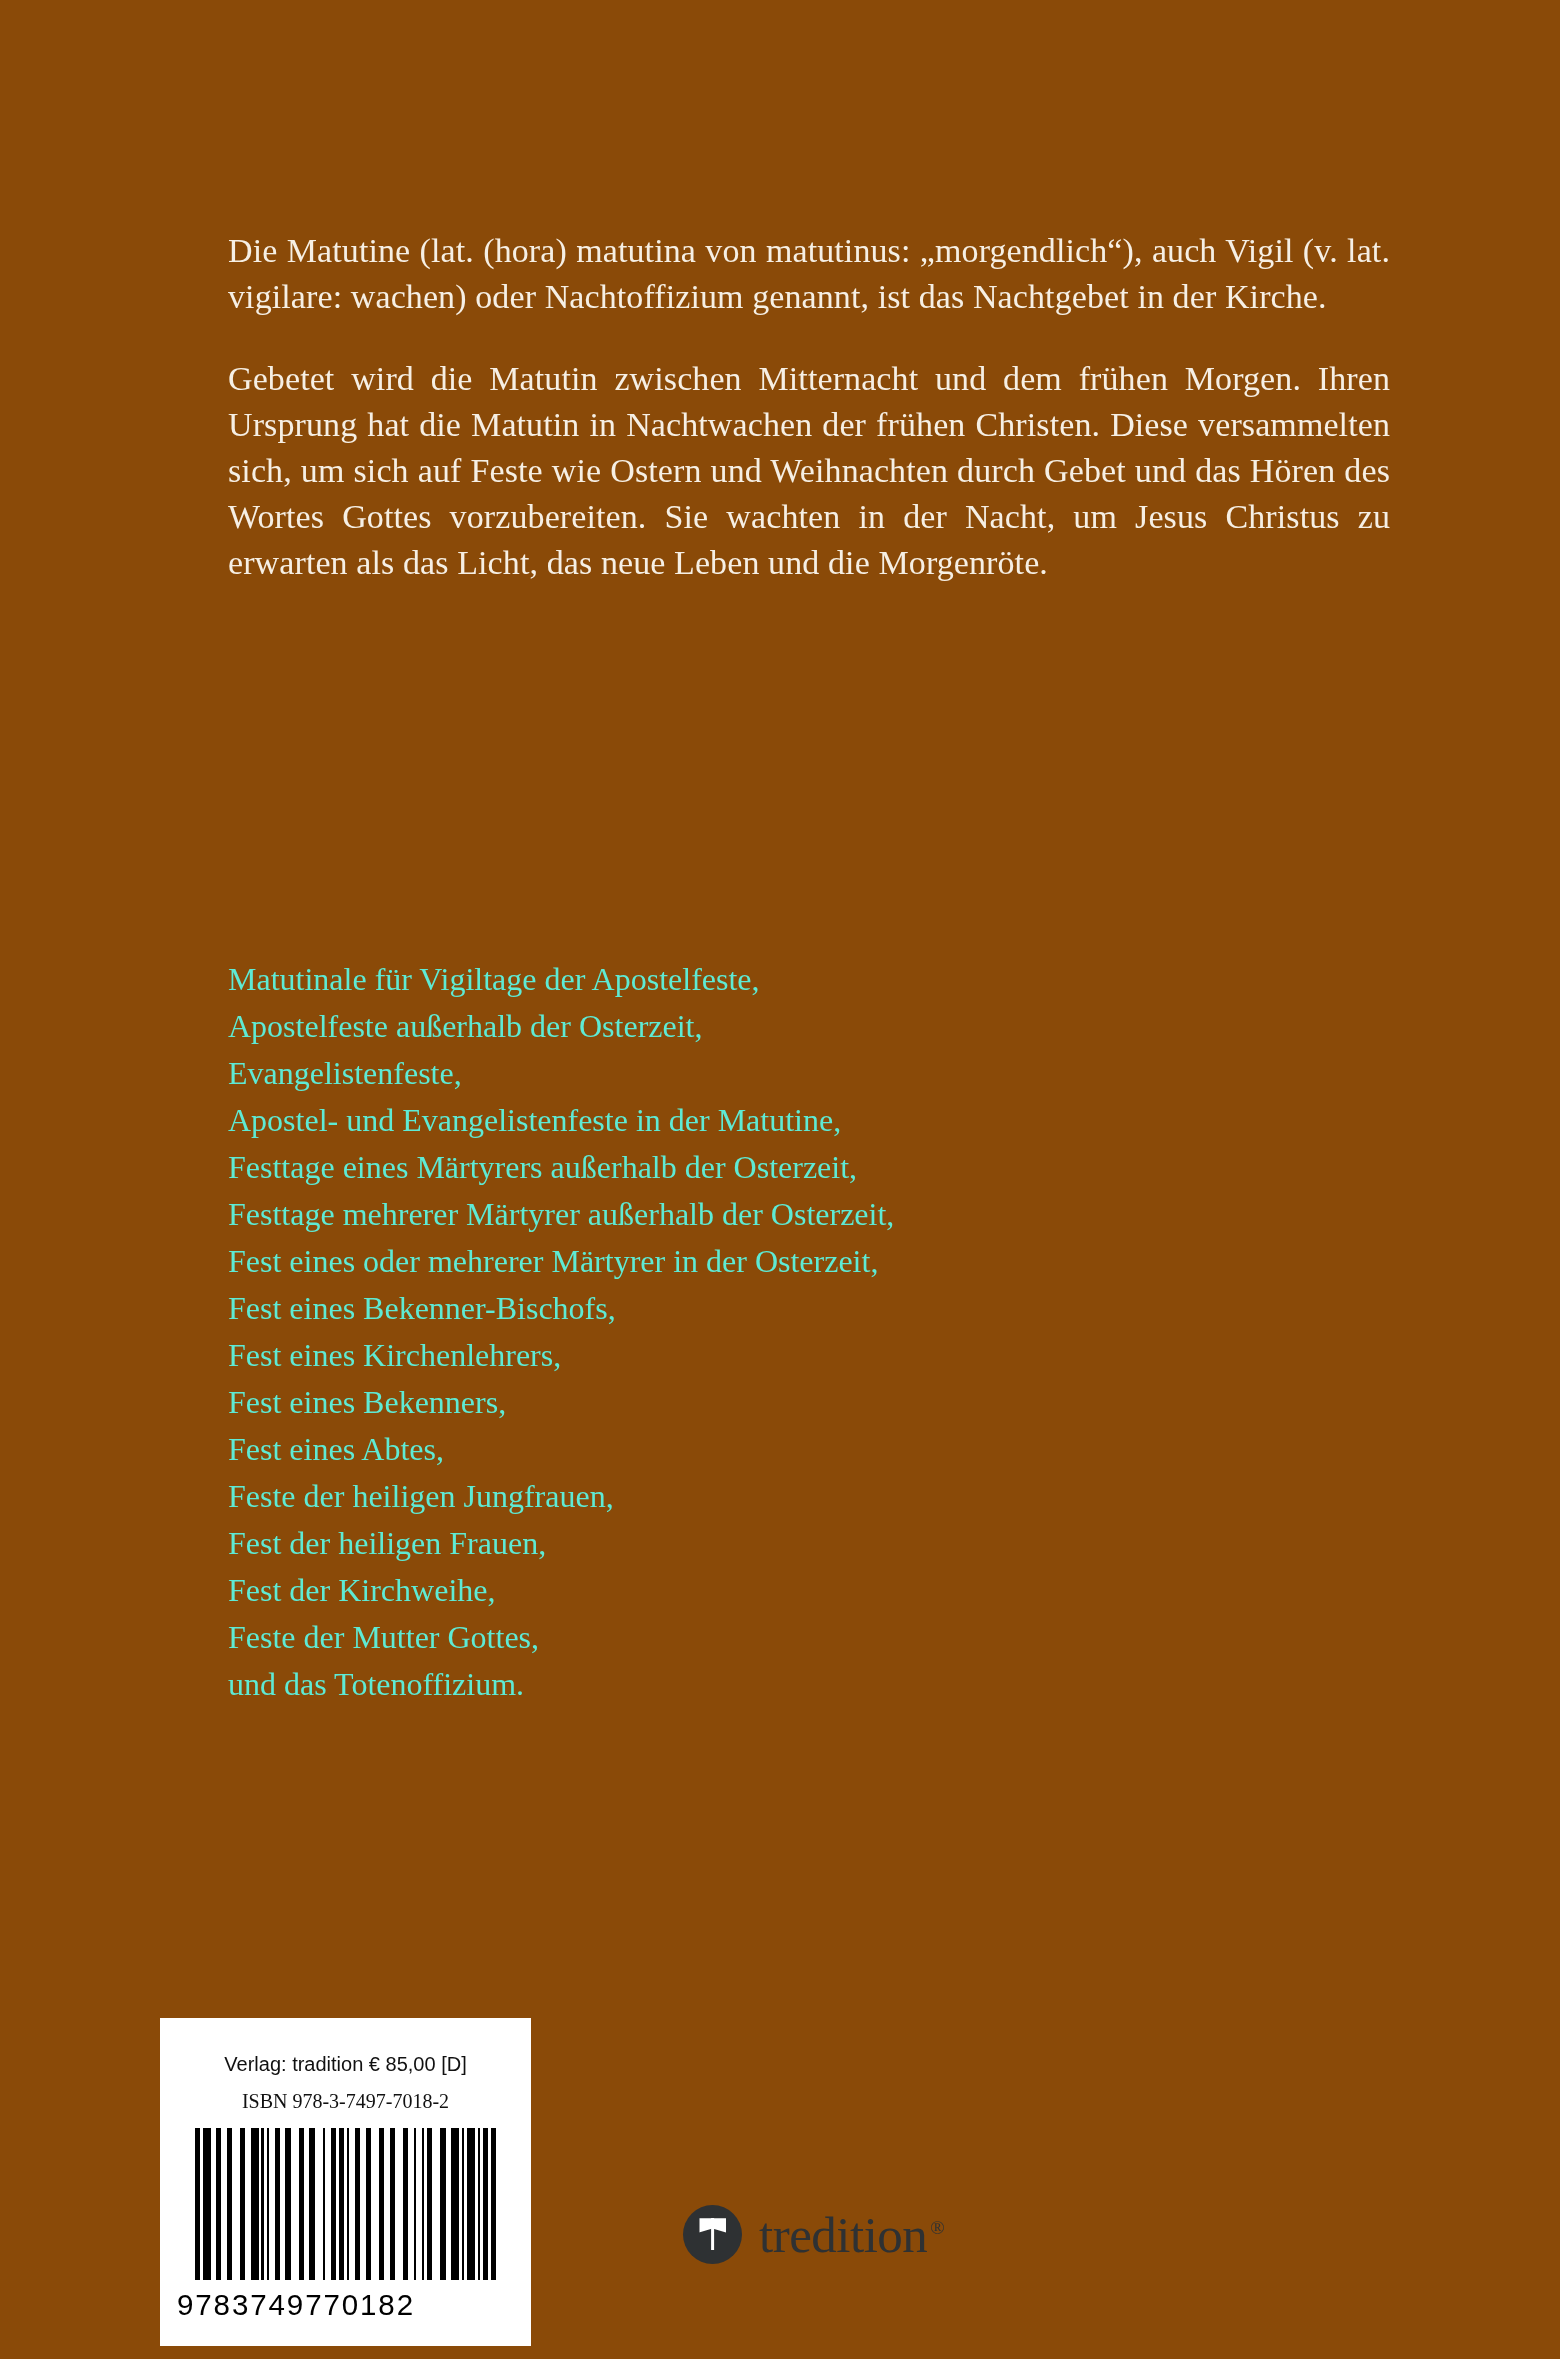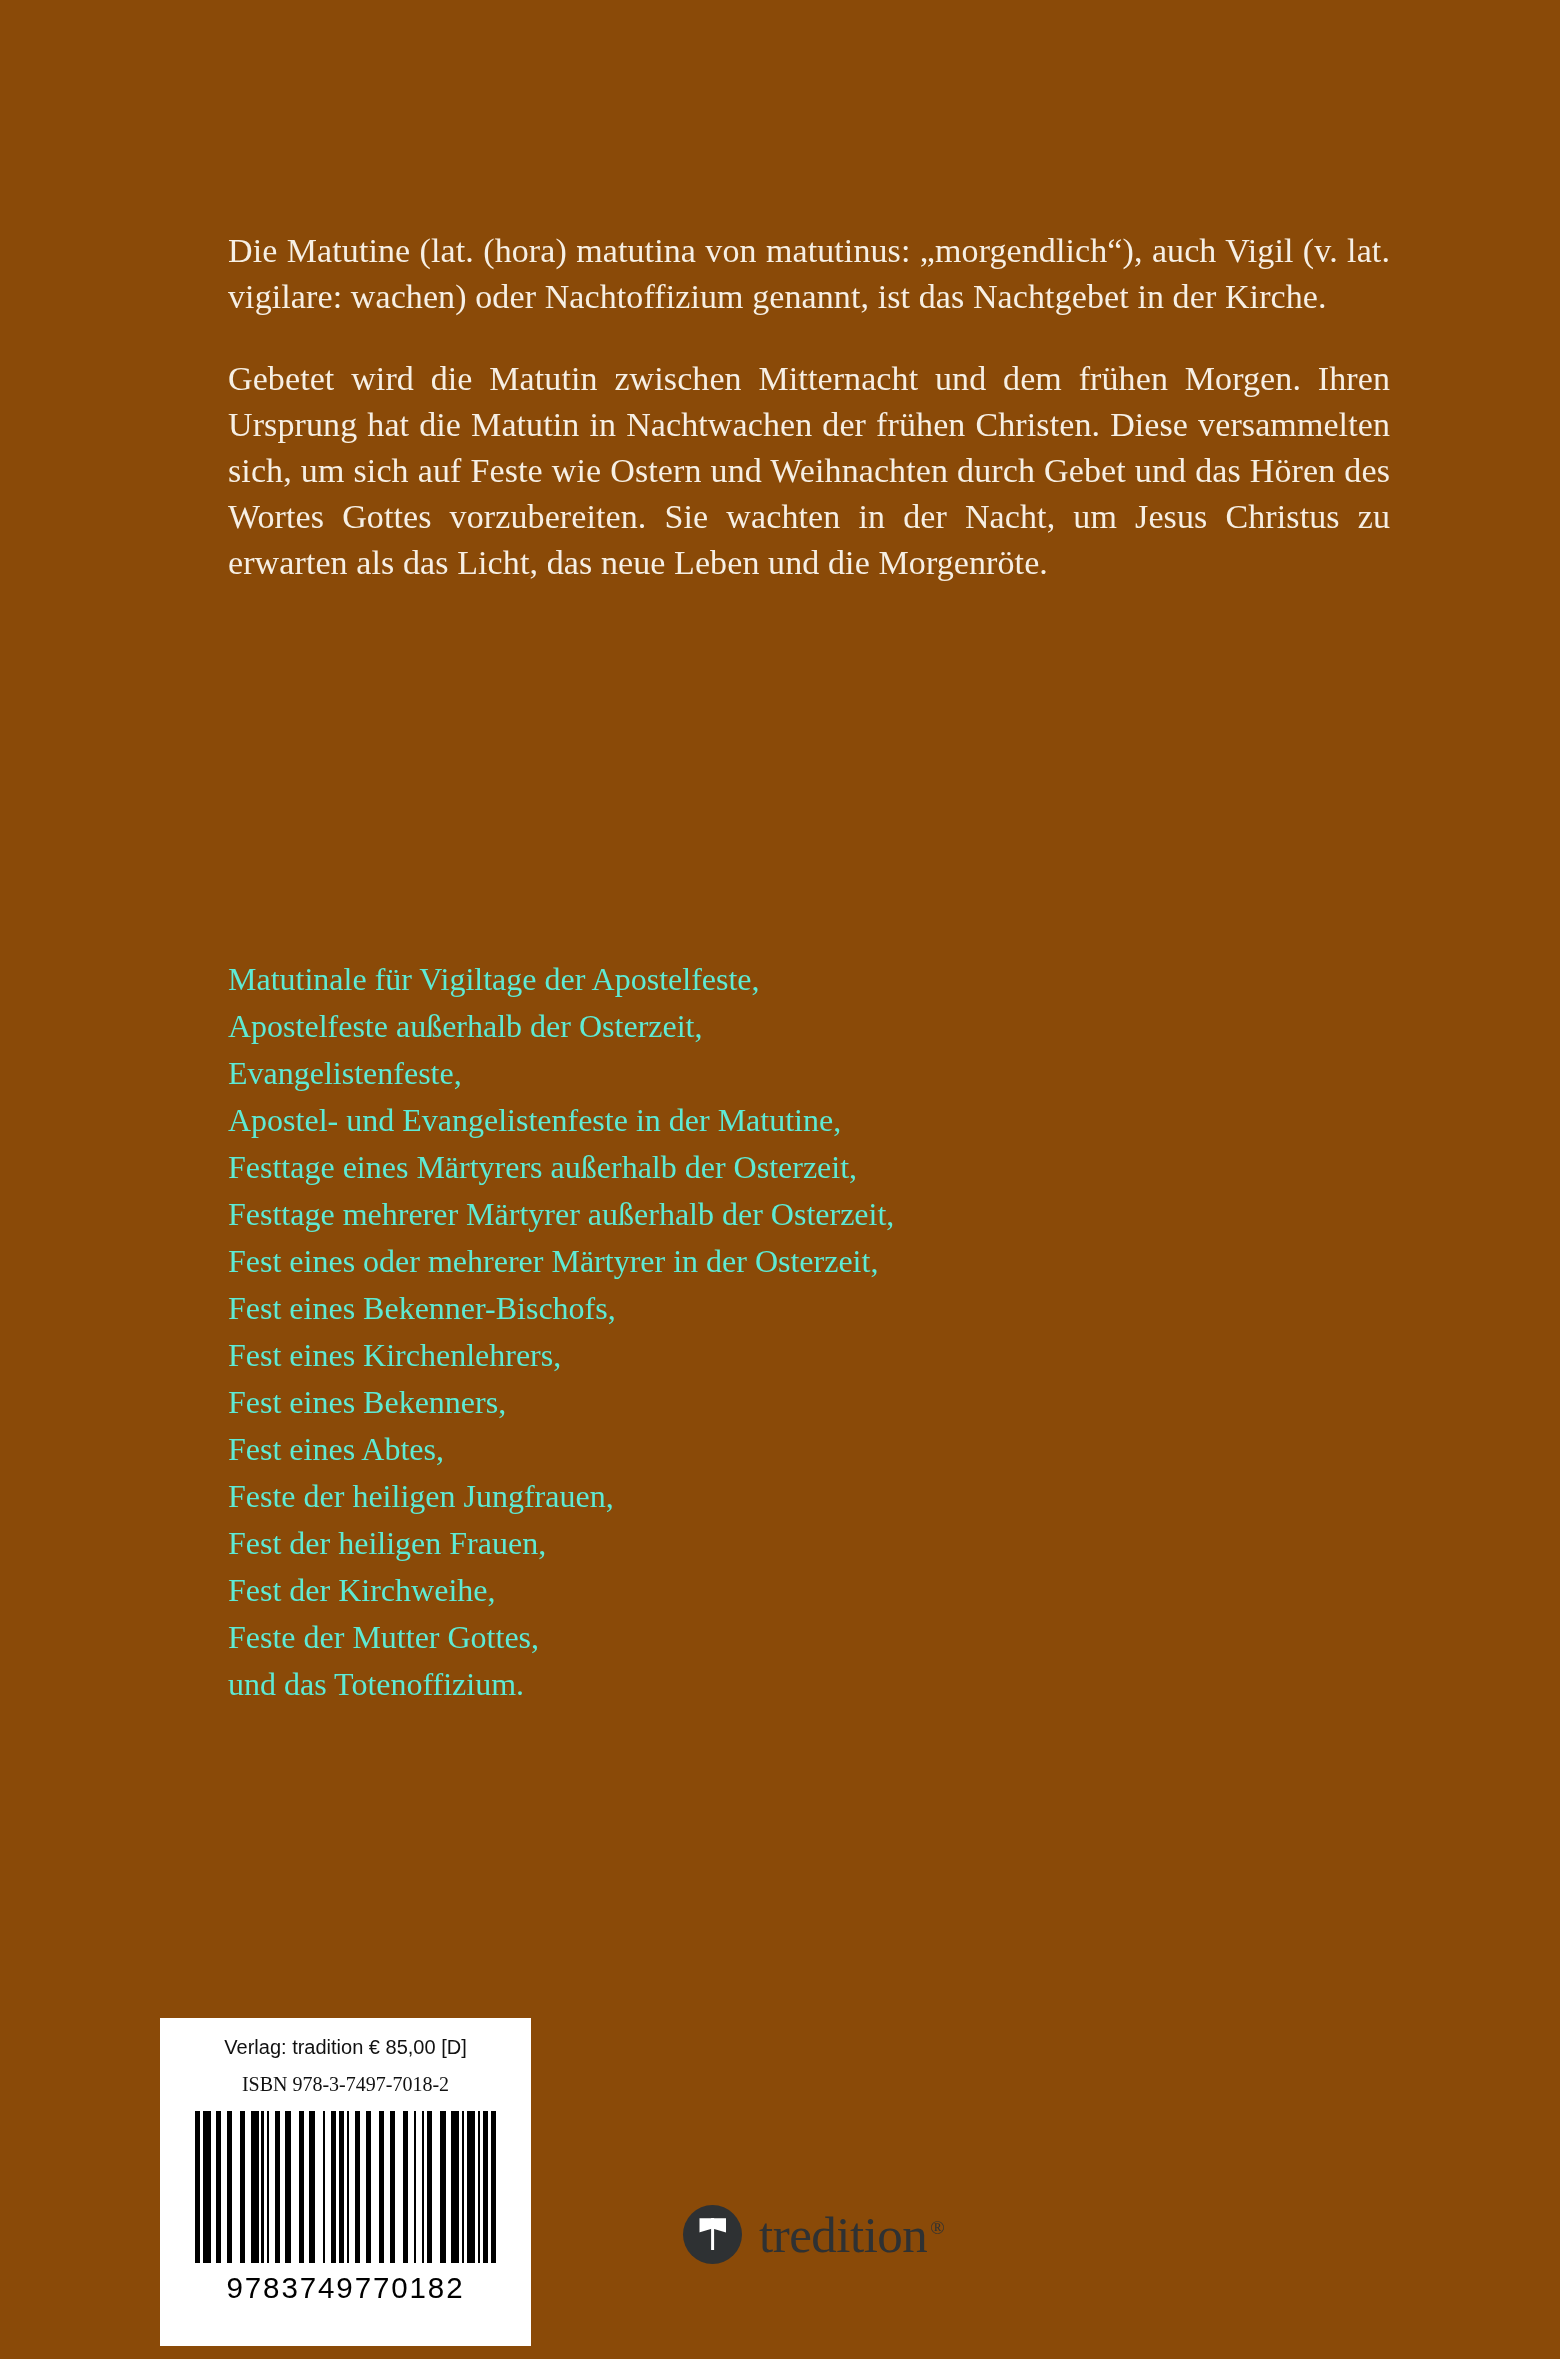--- a/index.html
+++ b/index.html
@@ -51,21 +51,21 @@
   }
   
   .barcode-box {
     position: absolute;
     left: 160px;
     top: 2018px;
     width: 371px;
     height: 328px;
     background: #ffffff;
     box-sizing: border-box;
-    padding: 0;
+    padding: 17px;
   }
   .barcode-line {
     font-family: "Liberation Sans", sans-serif;
     font-size: 20px;
     color: #111111;
     text-align: center;
     line-height: 1.2;
   }
   .bc-price {
     margin-top: 17px;
@@ -85,21 +85,20 @@
   .bars span {
     display: block;
     height: 100%;
     background: #000;
   }
   .bc-number {
     font-family: "Liberation Sans", sans-serif;
     font-size: 29.5px;
     letter-spacing: 1.9px;
     color: #000;
-    text-align: center;
     margin-top: 7.6px;
   }
   
   .logo-wrap {
     position: absolute;
     left: 683px;
     top: 2205px;
     display: flex;
     align-items: center;
     gap: 17px;

